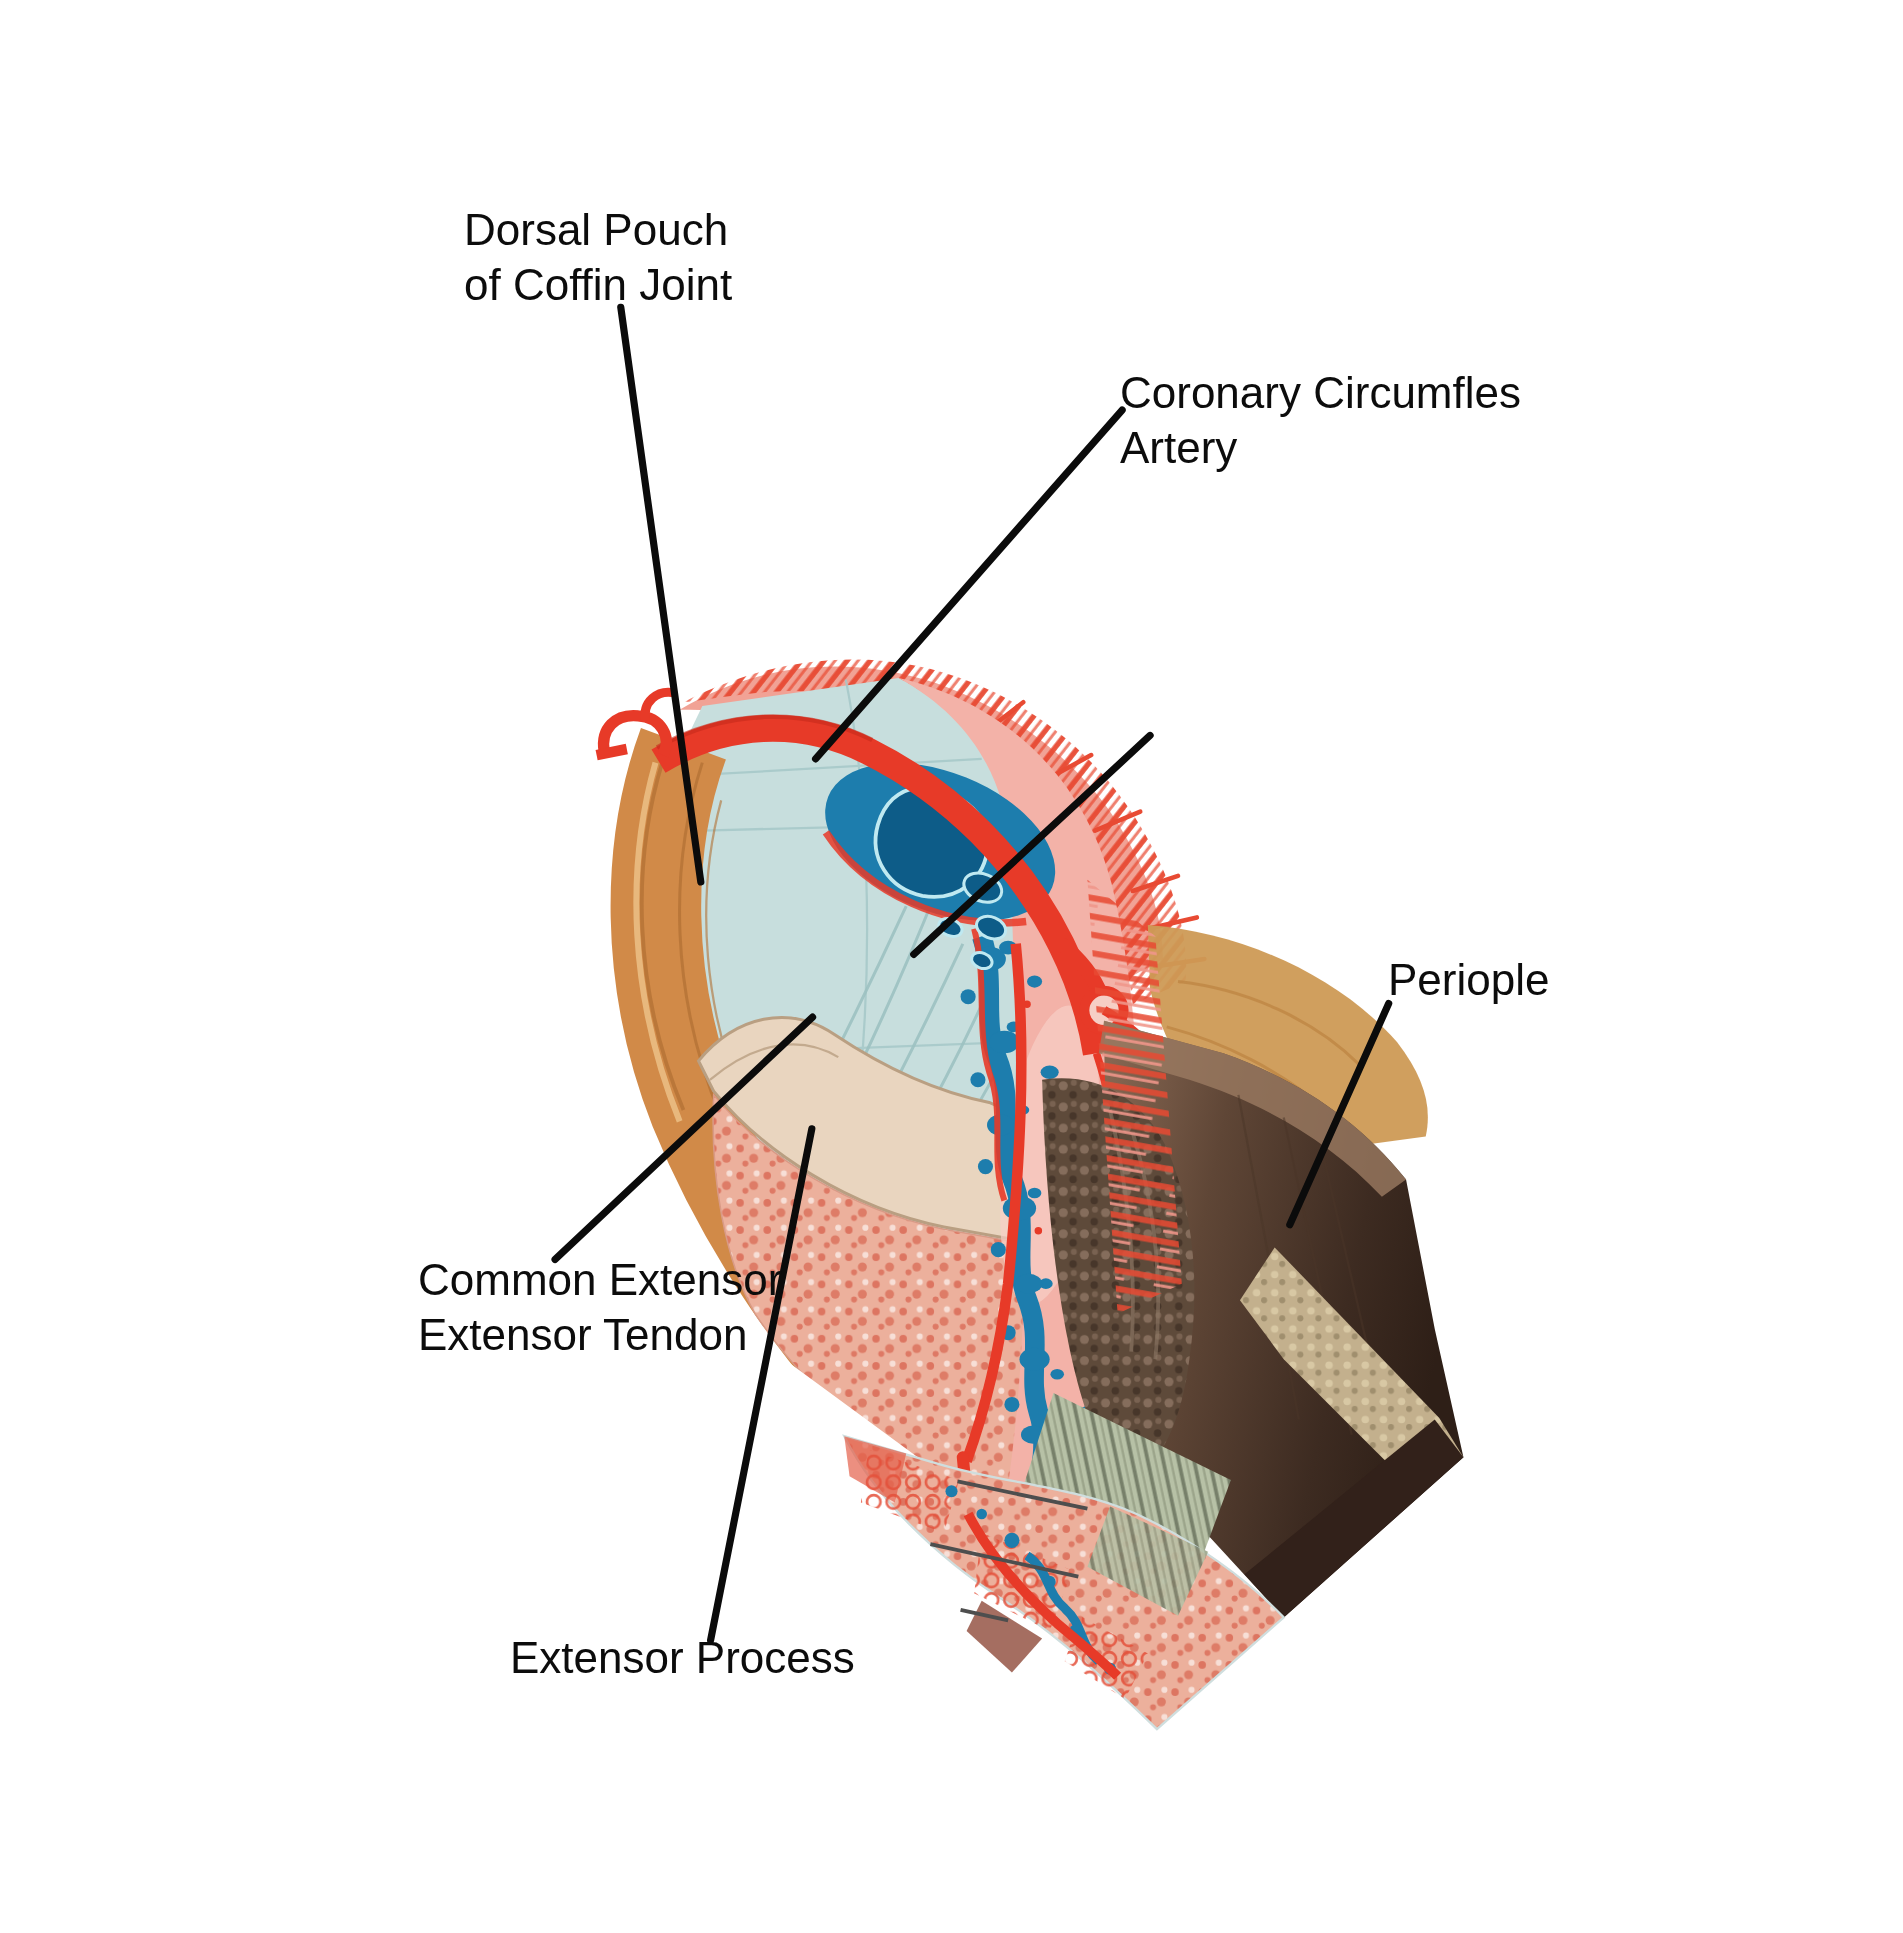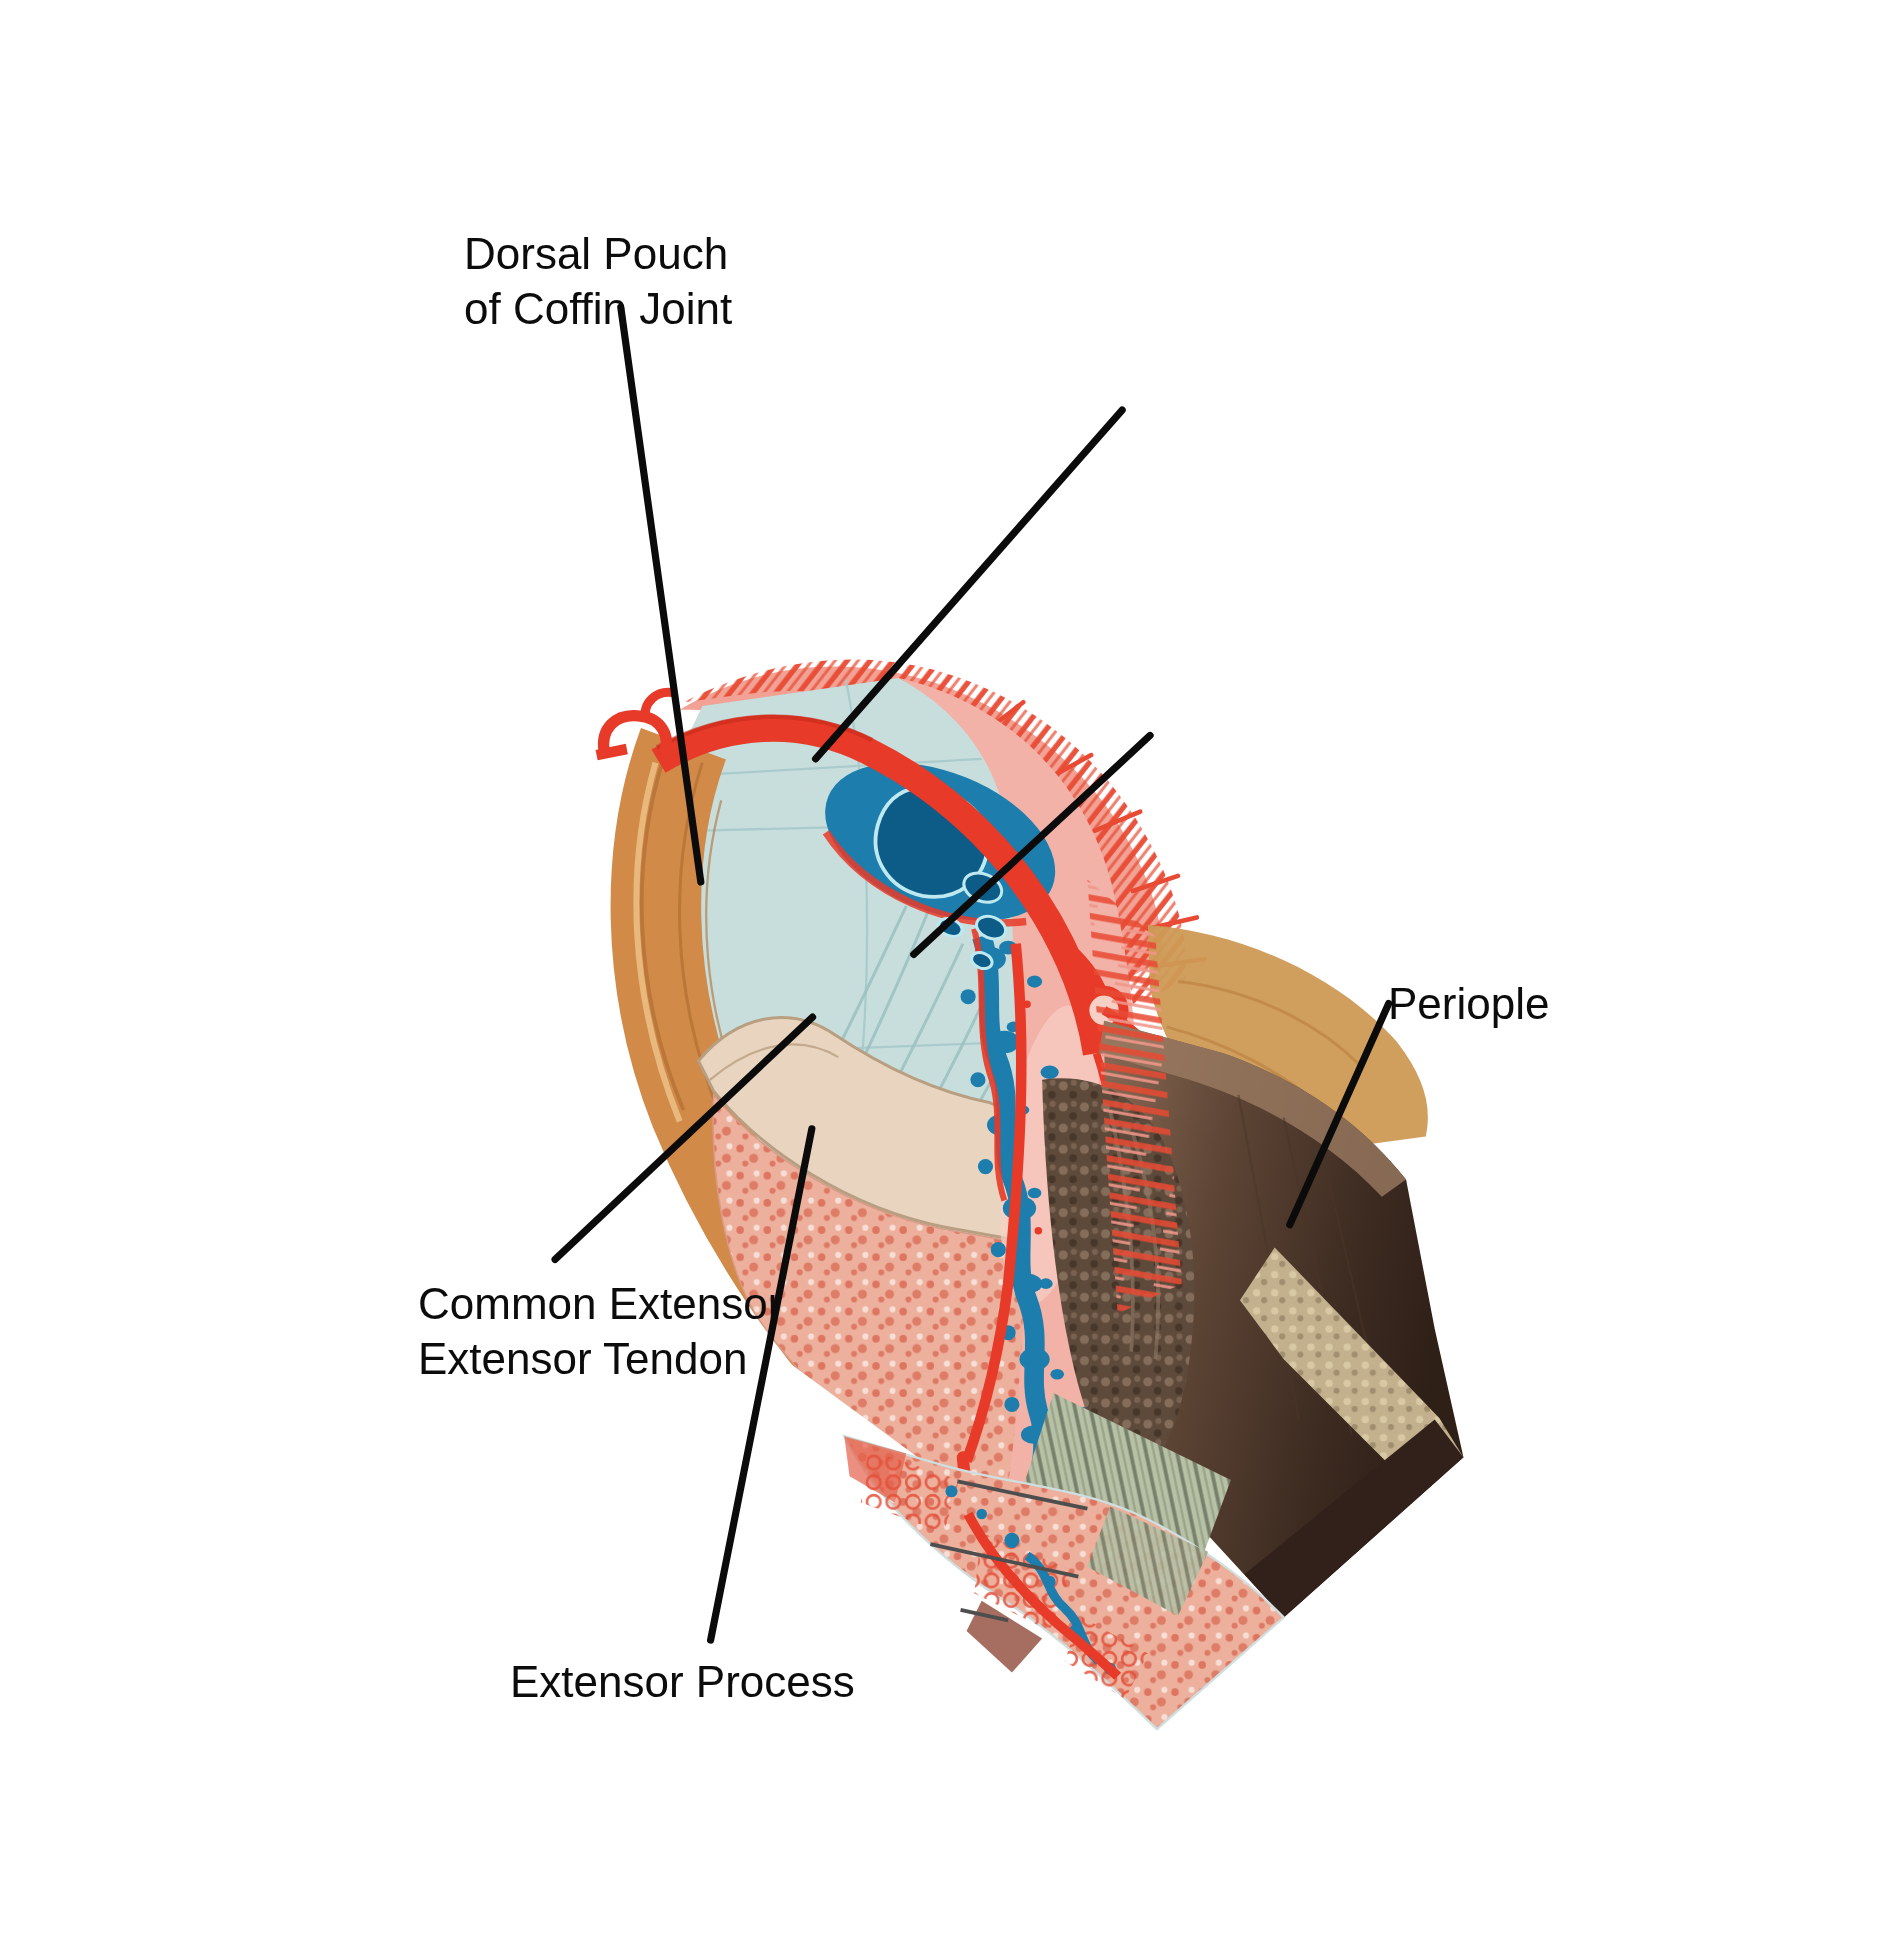--- a/index.html
+++ b/index.html
@@ -1,19 +1,19 @@
 <!DOCTYPE html>
 <html style="--label-color: #0c0c0c; --leader-color: #0b0b0b; --bone-orange: #d18a48; --bone-orange-dark: #b06f33; --bone-orange-light: #e8b87d; --cartilage-blue: #c7dedd; --cartilage-line: #a6c8c9; --tendon-line: #9dc2c2; --cream: #e9d5bf; --cream-edge: #b99f82; --bone-speckle-bg: #ecb09c; --speckle-dot: #d96752; --cushion-pink: #f3b2a8; --cushion-pink-light: #f7cfc6; --artery-red: #e73a28; --artery-red-dark: #c62a1b; --fringe-red: #e84a33; --fringe-back: #f0988a; --vein-blue: #1d7dad; --vein-blue-dark: #0d5c88; --vein-outline: #bfe9f1; --wall-light: #8a6a55; --wall-mid: #5f4636; --wall-dark: #3d2b21; --wall-darkest: #2e1f17; --stipple-dark-bg: #5e4a3a; --stipple-dark-dot: #8a7160; --tubule-bg: #b7c1a6; --tubule-stripe: #77806a; --tan-patch: #cd9a55; --tan-stipple-bg: #c3b08d; --tan-stipple-dot: #a08f6e; --lace-red: #e4503a; --maroon-patch: #8e4a3a; --needle-gray: #4e4e4e;font-size:12px"><head>
 <meta charset="utf-8">
 <style>
   html,body{margin:0;padding:0;background:#ffffff;}
   #page{position:relative;width:1903px;height:1933px;background:#ffffff;overflow:hidden;
         font-family:"Liberation Sans", sans-serif;}
   #art{position:absolute;left:0;top:0;width:1903px;height:1933px;}
-  .lbl{position:absolute;font-size:44px;line-height:55px;color:#0c0c0c;white-space:nowrap;margin-top:24px;}
+  .lbl{position:absolute;font-size:44px;line-height:55px;color:#0c0c0c;white-space:nowrap;}
   .lbl span{display:block;}
   #label-dorsal-pouch{left:464px;top:202px;}
   #label-coronary-artery{left:1120px;top:365px;}
   #label-coronary-band{left:1149px;top:677px;}
   #label-periople{left:1388px;top:952px;text-align:center;}
   #label-extensor-tendon{left:418px;top:1252px;}
   #label-extensor-process{left:510px;top:1630px;}
 </style>
 </head>
 <body>
@@ -255,20 +255,24 @@
       <line x1="1839" y1="1329" x2="1708" y2="1622"></line>
       <line x1="735" y1="1668" x2="1076" y2="1347"></line>
       <line x1="941" y1="2172" x2="1075" y2="1495"></line>
     </g>
   </svg>
 
   <div class="lbl" id="label-dorsal-pouch">
     <span>Dorsal Pouch</span>
     <span>of Coffin Joint</span>
   </div>
+  <div class="lbl" id="label-coronary-artery">
+    <span>Coronary Circumfles</span>
+    <span>Artery</span>
+  </div>
   <div class="lbl" id="label-periople">
     <span>Periople</span>
   </div>
   <div class="lbl" id="label-extensor-tendon">
     <span>Common Extensor</span>
     <span>Extensor Tendon</span>
   </div>
   <div class="lbl" id="label-extensor-process">
     <span>Extensor Process</span>
   </div>

